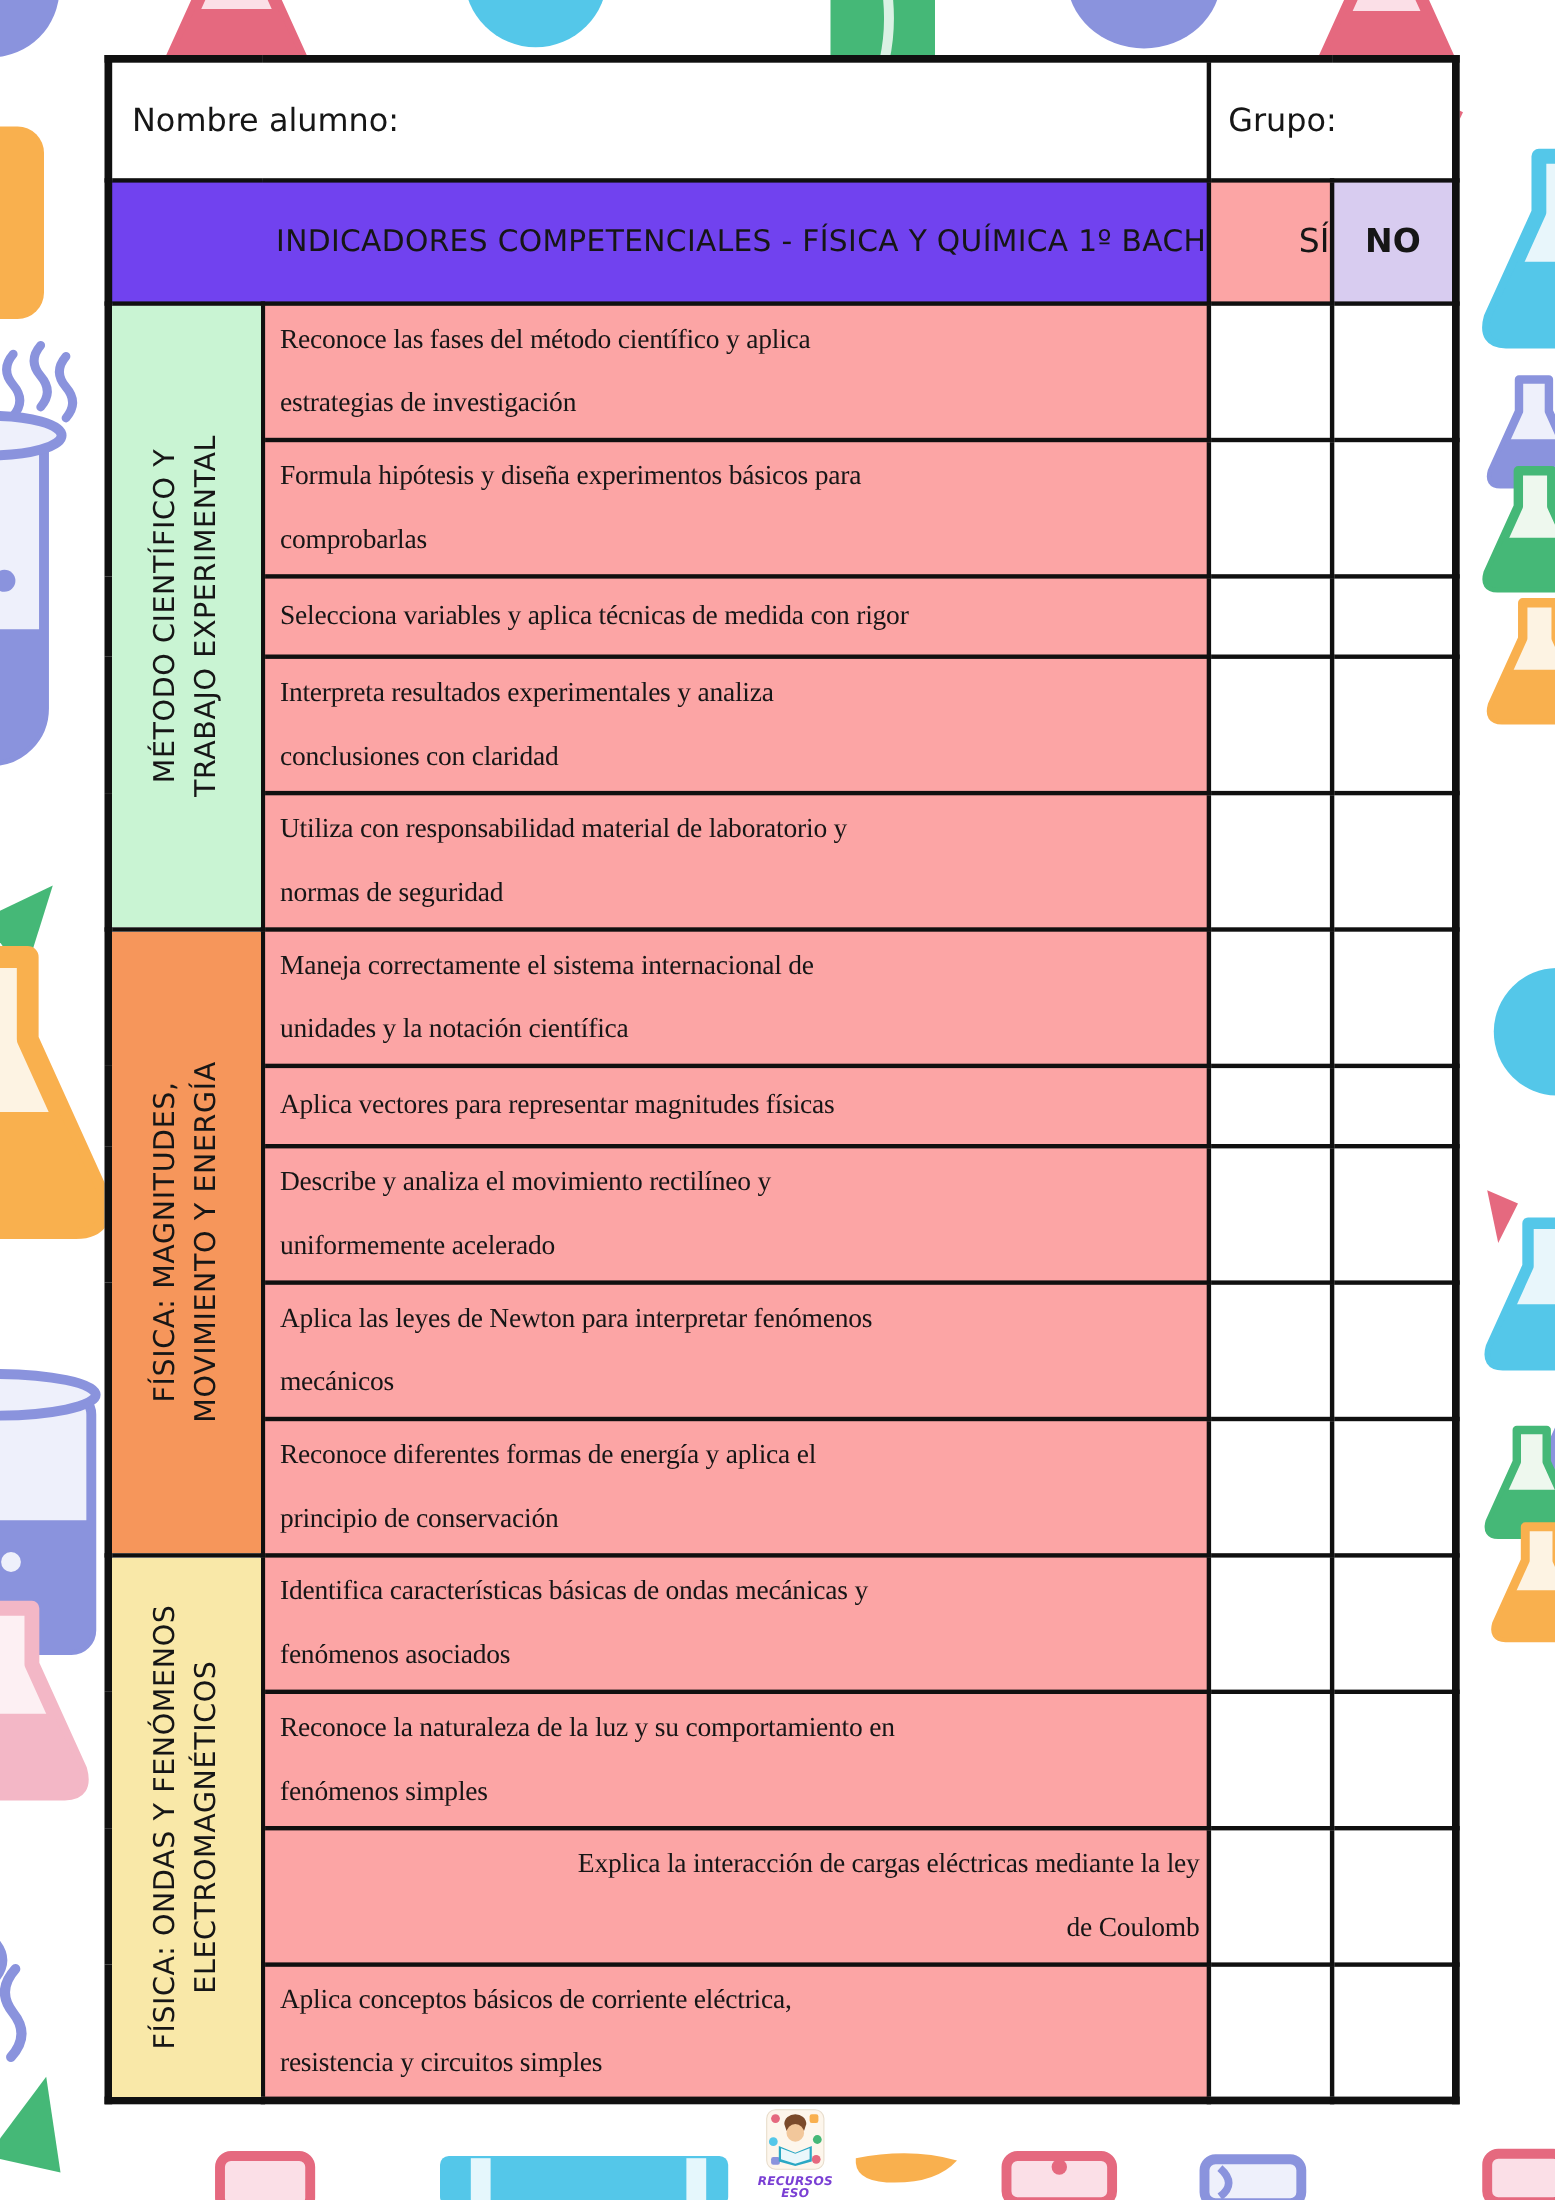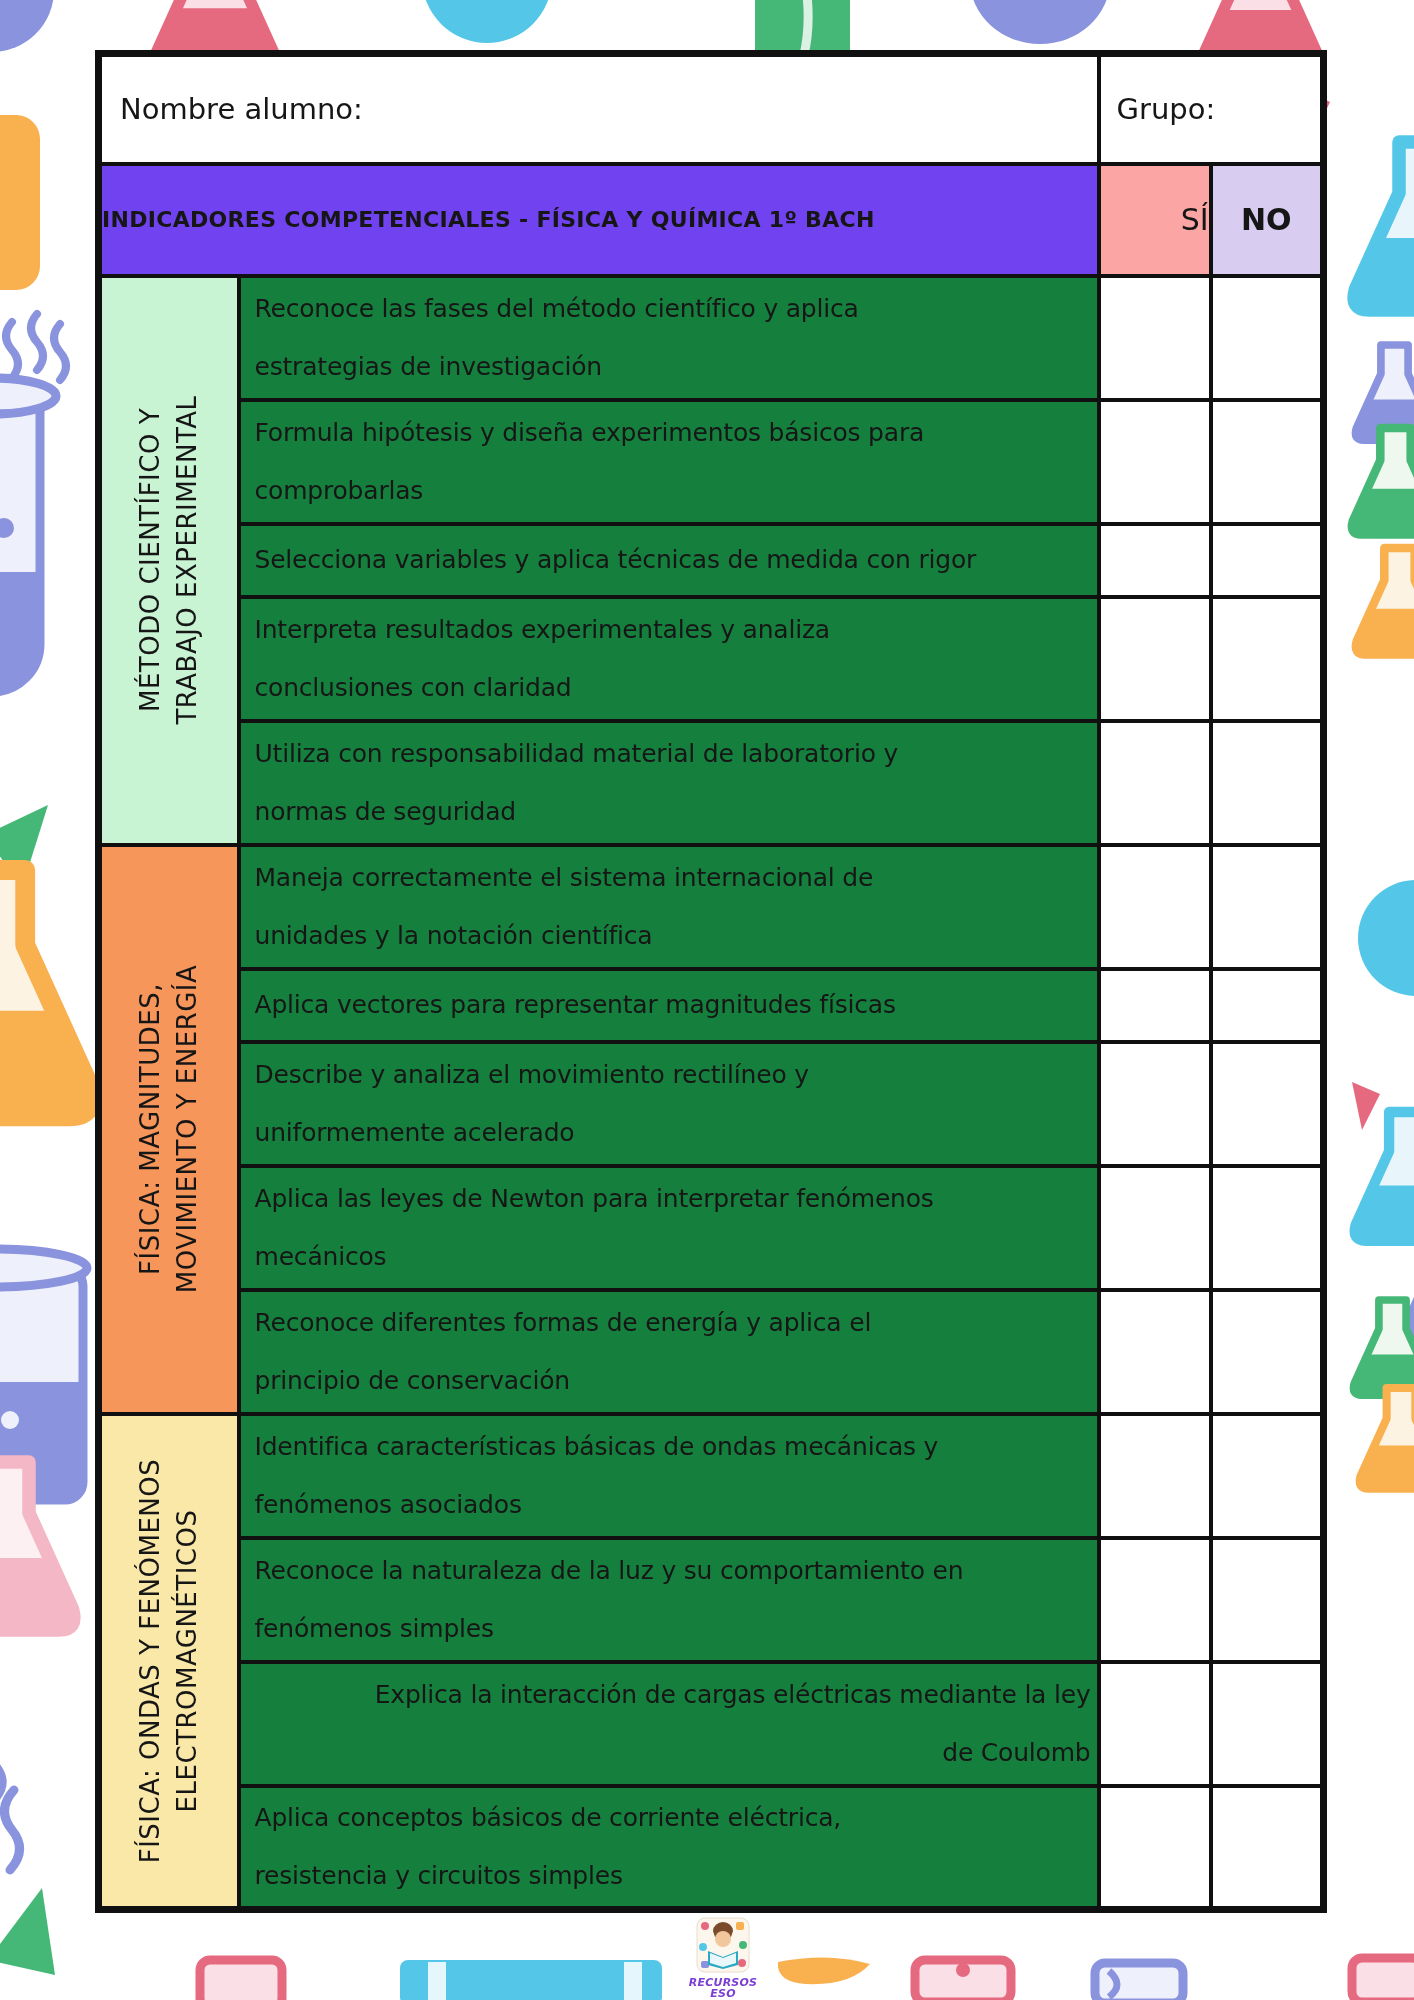--- a/index.html
+++ b/index.html
@@ -15,33 +15,33 @@
     position:absolute; left:95px; top:50px; width:1225px;
     border-collapse:collapse; background:#ffffff; table-layout:fixed;
     z-index:1; border:7px solid #101010;
   }
   table.rubric td { border:4px solid #101010; vertical-align:middle; }
 
   .name-cell { height:110px; font-size:29px; padding-left:18px; background:#ffffff; }
   .group-cell { font-size:29px; padding-left:16px; background:#ffffff; }
 
   .title-row td { height:112px; }
-  .title-cell { text-align:left; font-size:22px; letter-spacing:.3px; font-weight:700; }
+  .title-cell { text-align:right; font-size:27px; letter-spacing:.3px; font-weight:400; }
   .yn-head { text-align:center; font-size:30px; font-weight:500; }
 
   .band-cell { position:relative; }
   .band-label {
     position:absolute; top:50%; left:50%;
     transform:translate(-50%,-50%) rotate(-90deg);
     white-space:nowrap; text-align:center;
     font-size:26px; line-height:37px; letter-spacing:.5px;
   }
   .ind-cell {
     font-size:25px; line-height:58px; padding-left:14px; padding-right:6px;
-    white-space:pre-line; letter-spacing:-0.2px; background:#15803d;
+    white-space:pre-line; letter-spacing:-0.2px; background:#fca5a5;font-family:Liberation Serif, serif;
   }
   .check-cell { background:#ffffff; }
 
   .logo-block { position:absolute; left:684px; top:1917px; width:78px; text-align:center; z-index:1; }
   .logo-text { font-size:11px; line-height:11px; font-weight:bold; font-style:italic; color:#7a3fd4; letter-spacing:.2px; }
 </style>
 </head>
 <body>
 
 <div class="page">

